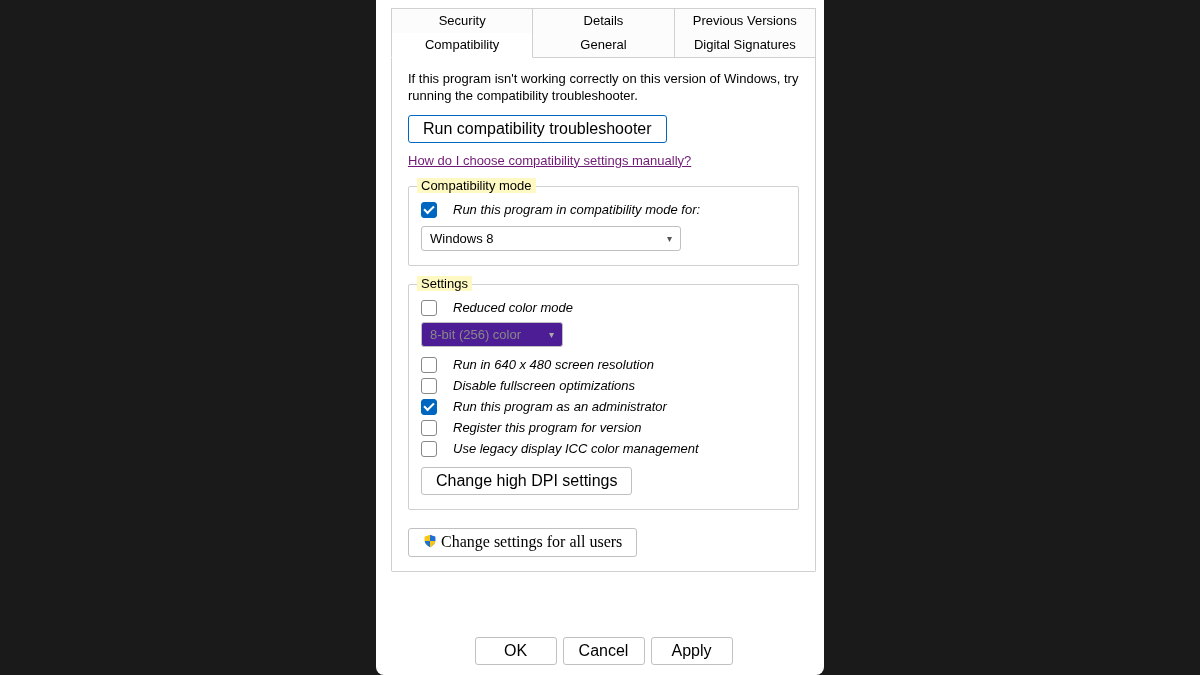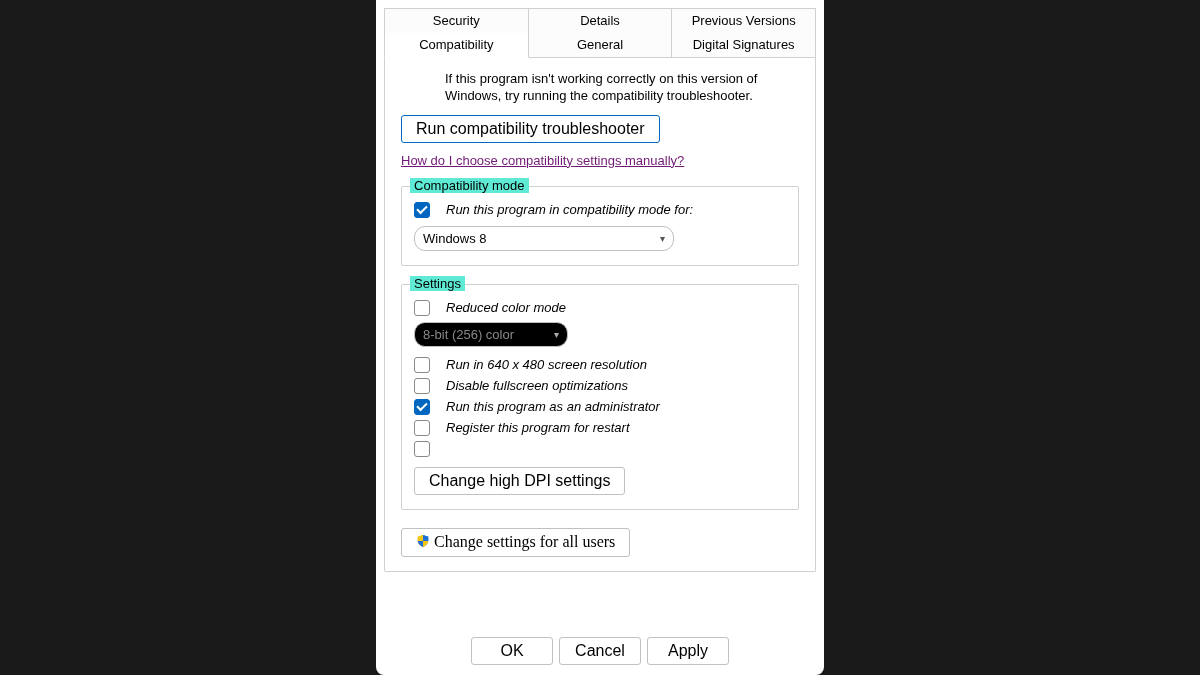--- a/index.html
+++ b/index.html
@@ -17,21 +17,21 @@
       overflow: hidden;
       display: flex;
       justify-content: center;
     }
     .dialog {
       background: #fff;
       width: 448px;
       height: 100%;
       border-radius: 0 0 8px 8px;
       position: relative;
-      padding: 8px 8px 0 8px;
+      padding: 8px 8px 0 15px;
       display: flex;
       flex-direction: column;
     }
     
     .tabs {
       display: flex;
       flex-wrap: wrap;
       margin-bottom: 0;
     }
     .tab-row {
@@ -68,21 +68,20 @@
       padding: 14px 16px 14px 16px;
       flex: 0 0 auto;
       margin-top: -1px;
       border-bottom-left-radius: 2px;
       border-bottom-right-radius: 2px;
     }
     .intro-text {
       font-size: 13px;
       line-height: 1.3;
       margin-bottom: 10px;
-      margin-left: 44px;
     }
     .btn {
       background: #fff;
       border: 1px solid #c0c0c0;
       border-radius: 3px;
       padding: 4px 14px;
       font-size: 16px;
       font-family: inherit;
       cursor: pointer;
       min-height: 26px;
@@ -102,21 +101,21 @@
       border: 1px solid #d0d0d0;
       border-radius: 2px;
       margin-top: 18px;
       padding: 10px 12px 14px 12px;
       position: relative;
     }
     .fieldset-legend {
       position: absolute;
       top: -9px;
       left: 8px;
-      background: #5eead4;
+      background: #fef9c3;
       padding: 0 4px;
       font-size: 13px;
     }
     .checkbox-row {
       display: flex;
       align-items: center;
       gap: 16px;
       margin: 5px 0;
       font-style: italic;
     }
@@ -140,32 +139,32 @@
       content: "";
       display: block;
       width: 4px;
       height: 8px;
       border: solid #fff;
       border-width: 0 2px 2px 0;
       transform: rotate(45deg) translate(-1px, -1px);
     }
     .select {
       border: 1px solid #c0c0c0;
-      border-radius: 11px;
+      border-radius: 3px;
       padding: 4px 8px;
       font-size: 13px;
       display: flex;
       justify-content: space-between;
       align-items: center;
       background: #fff;
       cursor: pointer;
       margin-top: 8px;
     }
     .select.wide { width: 260px; }
-    .select.narrow { width: 154px; margin-top: 6px; color: #888; background:#000000; cursor: default;}
+    .select.narrow { width: 142px; margin-top: 6px; color: #888; background:#4c1d95; cursor: default;}
     .chevron {
       font-size: 10px;
       color: #555;
     }
     .select.narrow .chevron { color: #aaa; }
     .bottom-buttons {
       display: flex;
       justify-content: center;
       gap: 6px;
       padding: 10px 4px 10px 4px;
@@ -252,25 +251,26 @@
         <span>Disable fullscreen optimizations</span>
       </div>
 
       <div class="checkbox-row">
         <div class="checkbox checked"></div>
         <span>Run this program as an administrator</span>
       </div>
 
       <div class="checkbox-row">
         <div class="checkbox"></div>
-        <span>Register this program for restart</span>
-      </div>
-
-      <div class="checkbox-row">
-        <div class="checkbox"></div>
+        <span>Register this program for version</span>
+      </div>
+
+      <div class="checkbox-row">
+        <div class="checkbox"></div>
+        <span>Use legacy display ICC color management</span>
       </div>
 
       <div class="dpi-wrap">
         <button class="btn" style="min-width:200px;">Change high DPI settings</button>
       </div>
     </div>
 
     <div class="change-users-wrap">
       <button class="btn" style="min-width:220px; text-align:center;font-family:Liberation Serif, serif;">
         <span class="shield-icon">

